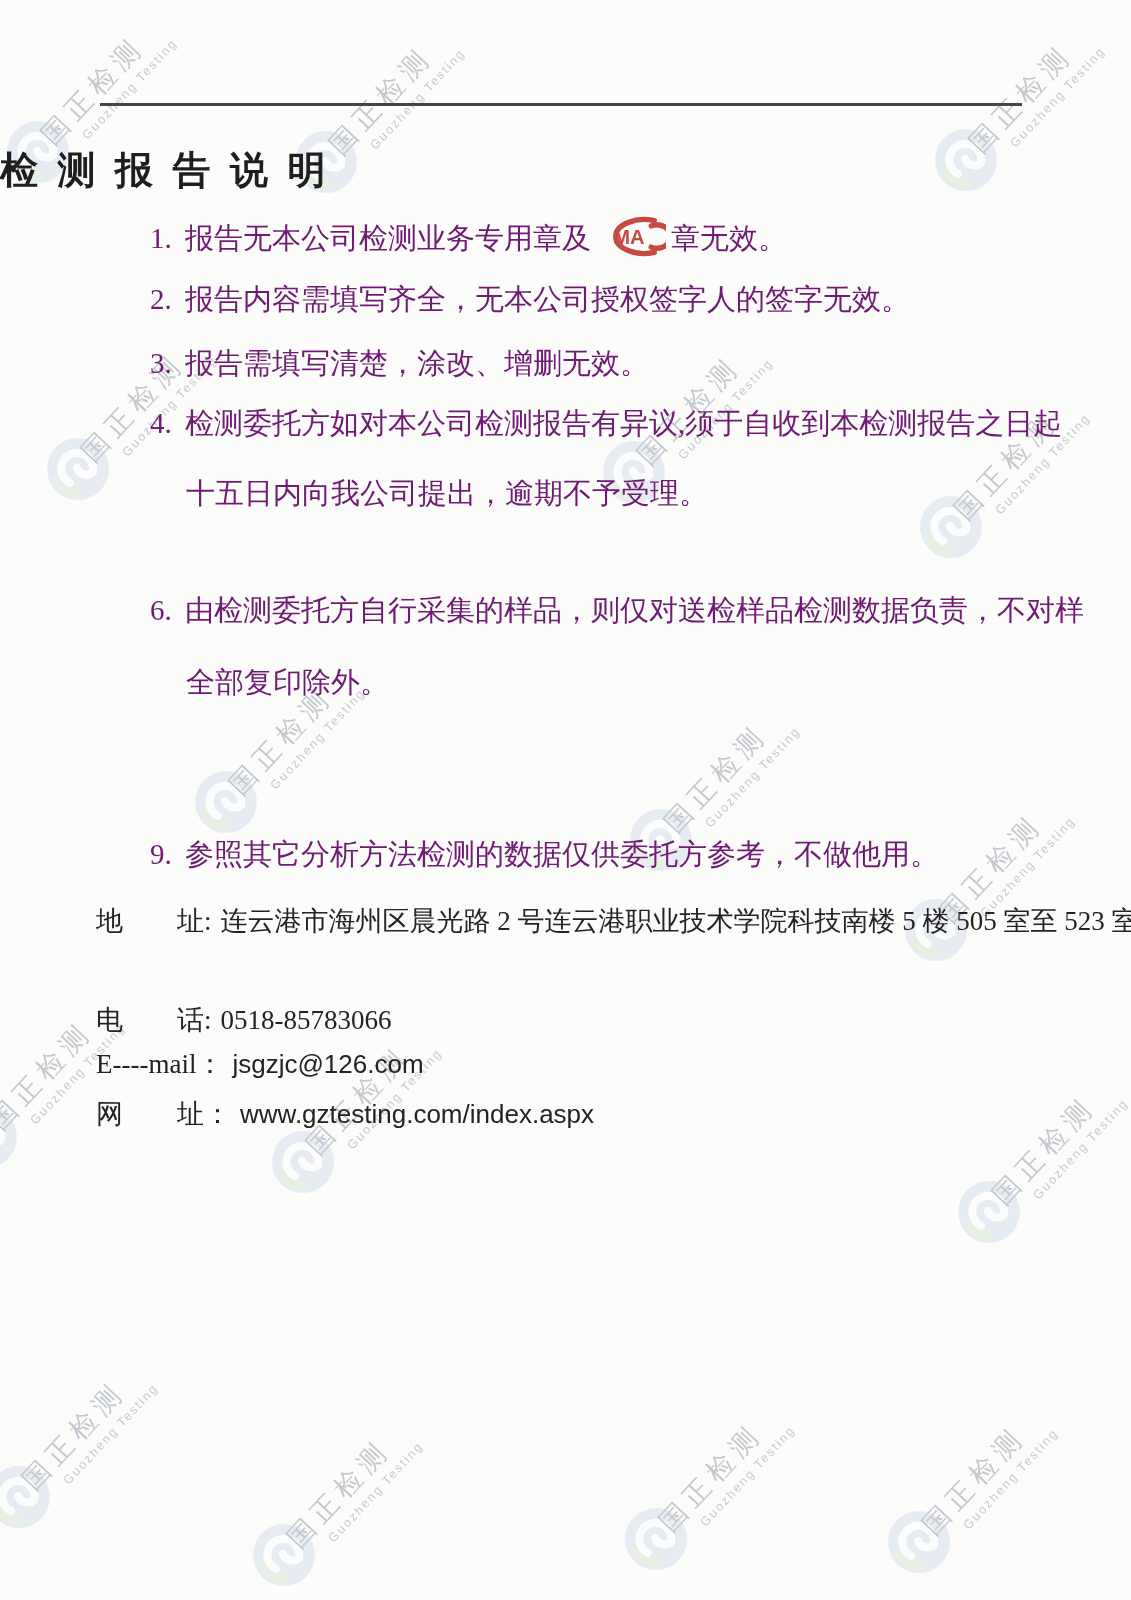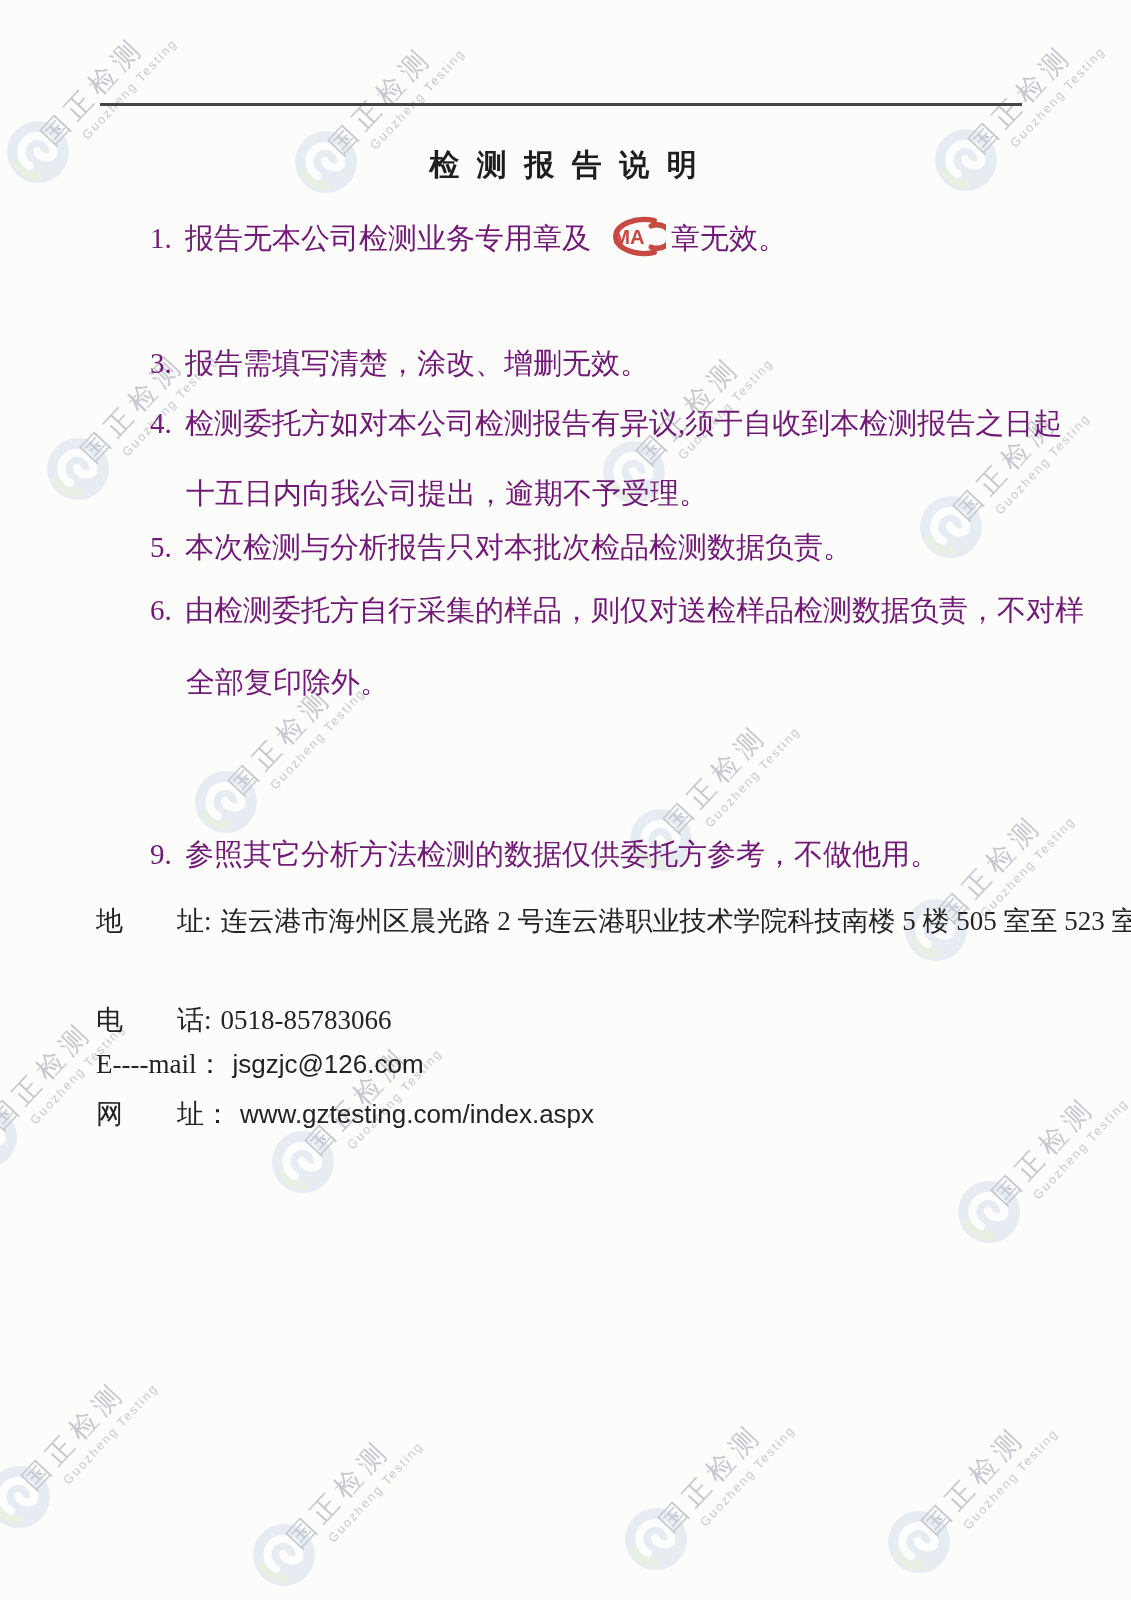--- a/index.html
+++ b/index.html
@@ -22,21 +22,21 @@
     white-space:nowrap;color:#99a0ac;
   }
   .wm-cn{font-size:27px;letter-spacing:7px;font-family:"Liberation Serif","DejaVu Serif",serif;}
   .wm-en{font-size:12.5px;letter-spacing:2px;padding-left:28px;margin-top:1px;
     font-family:"Liberation Sans","DejaVu Sans",sans-serif;}
   
   .content{position:absolute;inset:0;z-index:1;}
   .rule{position:absolute;left:100px;top:103px;width:922px;height:2.5px;background:#454545;}
   .title{
     position:absolute;left:0;top:145px;width:100%;
-    text-align:center;font-size:30px;font-weight:bold;letter-spacing:5px;color:#1e1e1e;
+    font-size:38px;font-weight:bold;letter-spacing:5px;color:#1e1e1e;
   }
   .item{position:absolute;left:150px;font-size:29px;line-height:40px;white-space:nowrap;color:#701a75;}
   .item .no{display:inline-block;min-width:24px;margin-right:11px;}
   .item.cont{left:186px;margin-top:10px;}
   .cma{display:inline-block;width:70px;height:45px;vertical-align:-11px;margin:0 5px;}
   .contact-line{position:absolute;left:96px;font-size:27px;line-height:36px;white-space:nowrap;color:#232323;}
   .clabel{margin-right:9px;}
   .cvalue.sans{font-family:"Liberation Sans","DejaVu Sans",sans-serif;font-size:26px;}
 </style>
 </head>
@@ -228,35 +228,35 @@
     <div class="title">检 测 报 告 说 明</div>
 
     <div class="item" style="top:214px">
       <span class="no">1.</span><span>报告无本公司检测业务专用章及</span><svg class="cma" viewBox="0 0 66 42">
         <path d="M55 6 A27 16 0 1 0 55 36" fill="none" stroke="#c64a42" stroke-width="5" stroke-linecap="round"></path>
         <path d="M52 11 A13 11 0 1 1 52 31" fill="none" stroke="#c64a42" stroke-width="5" stroke-linecap="round"></path>
         <text x="31" y="28" text-anchor="middle" font-size="19" font-weight="bold" fill="#c64a42" font-family="Liberation Sans, DejaVu Sans, sans-serif">MA</text>
       </svg><span>章无效。</span>
     </div>
 
+    <div class="item" style="top:279px">
+      <span class="no">2.</span><span>报告内容需填写齐全，无本公司授权签字人的签字无效。</span>
+    </div>
 
     <div class="item" style="top:343px">
       <span class="no">3.</span><span>报告需填写清楚，涂改、增删无效。</span>
     </div>
 
     <div class="item" style="top:403px">
       <span class="no">4.</span><span>检测委托方如对本公司检测报告有异议,须于自收到本检测报告之日起</span>
     </div>
     <div class="item cont" style="top:463px">
       <span>十五日内向我公司提出，逾期不予受理。</span>
     </div>
 
-    <div class="item" style="top:527px">
-      <span class="no">5.</span><span>本次检测与分析报告只对本批次检品检测数据负责。</span>
-    </div>
 
     <div class="item" style="top:590px">
       <span class="no">6.</span><span>由检测委托方自行采集的样品，则仅对送检样品检测数据负责，不对样</span>
     </div>
     <div class="item cont" style="top:652px">
       <span>全部复印除外。</span>
     </div>
 
 
 

